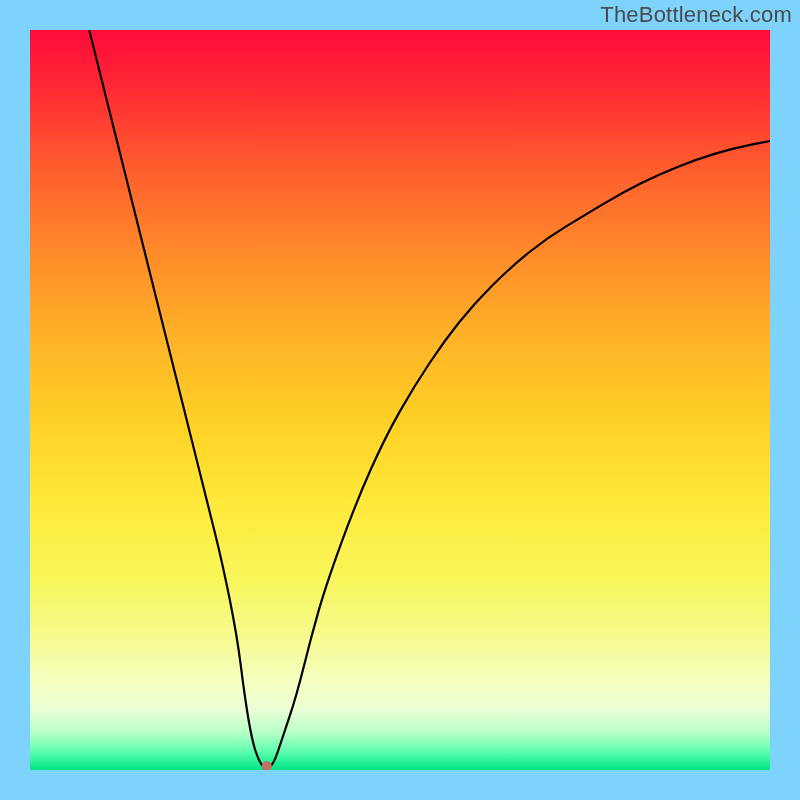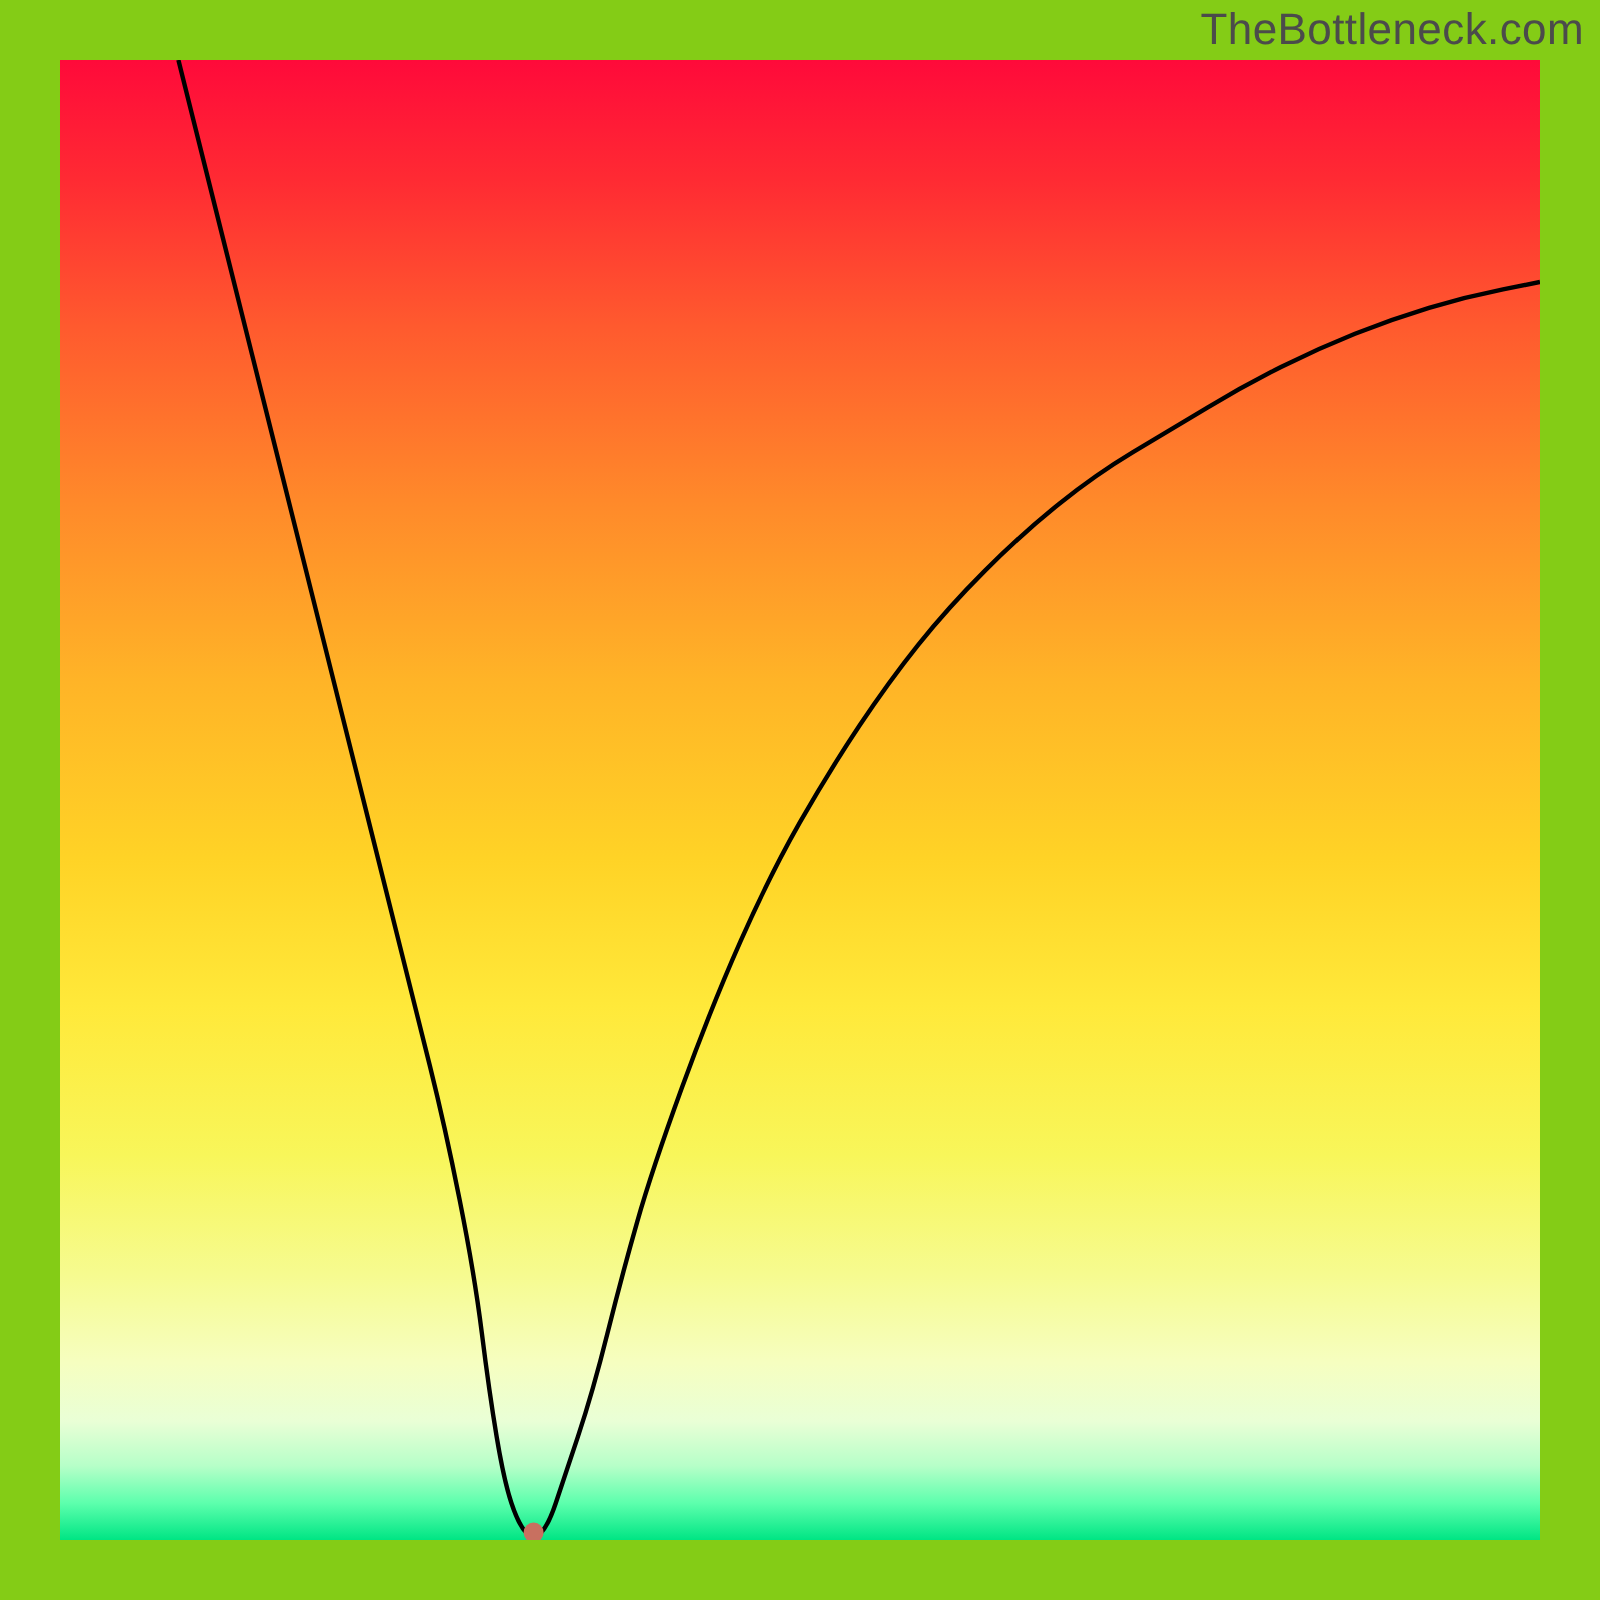--- a/index.html
+++ b/index.html
@@ -8,21 +8,21 @@
     width: 800px;
     height: 800px;
     background: #000;
     overflow: hidden;
     font-family: Arial, Helvetica, sans-serif;
   }
   .frame {
     position: relative;
     width: 800px;
     height: 800px;
-    background: #84cc16;
+    background: #7dd3fc;
     text-align: center;
   }
   .watermark {
     position: absolute;
     top: 2px;
     right: 8px;
     color: #4b4b4b;
     font-size: 22px;
     font-weight: 500;
     letter-spacing: 0.2px;

